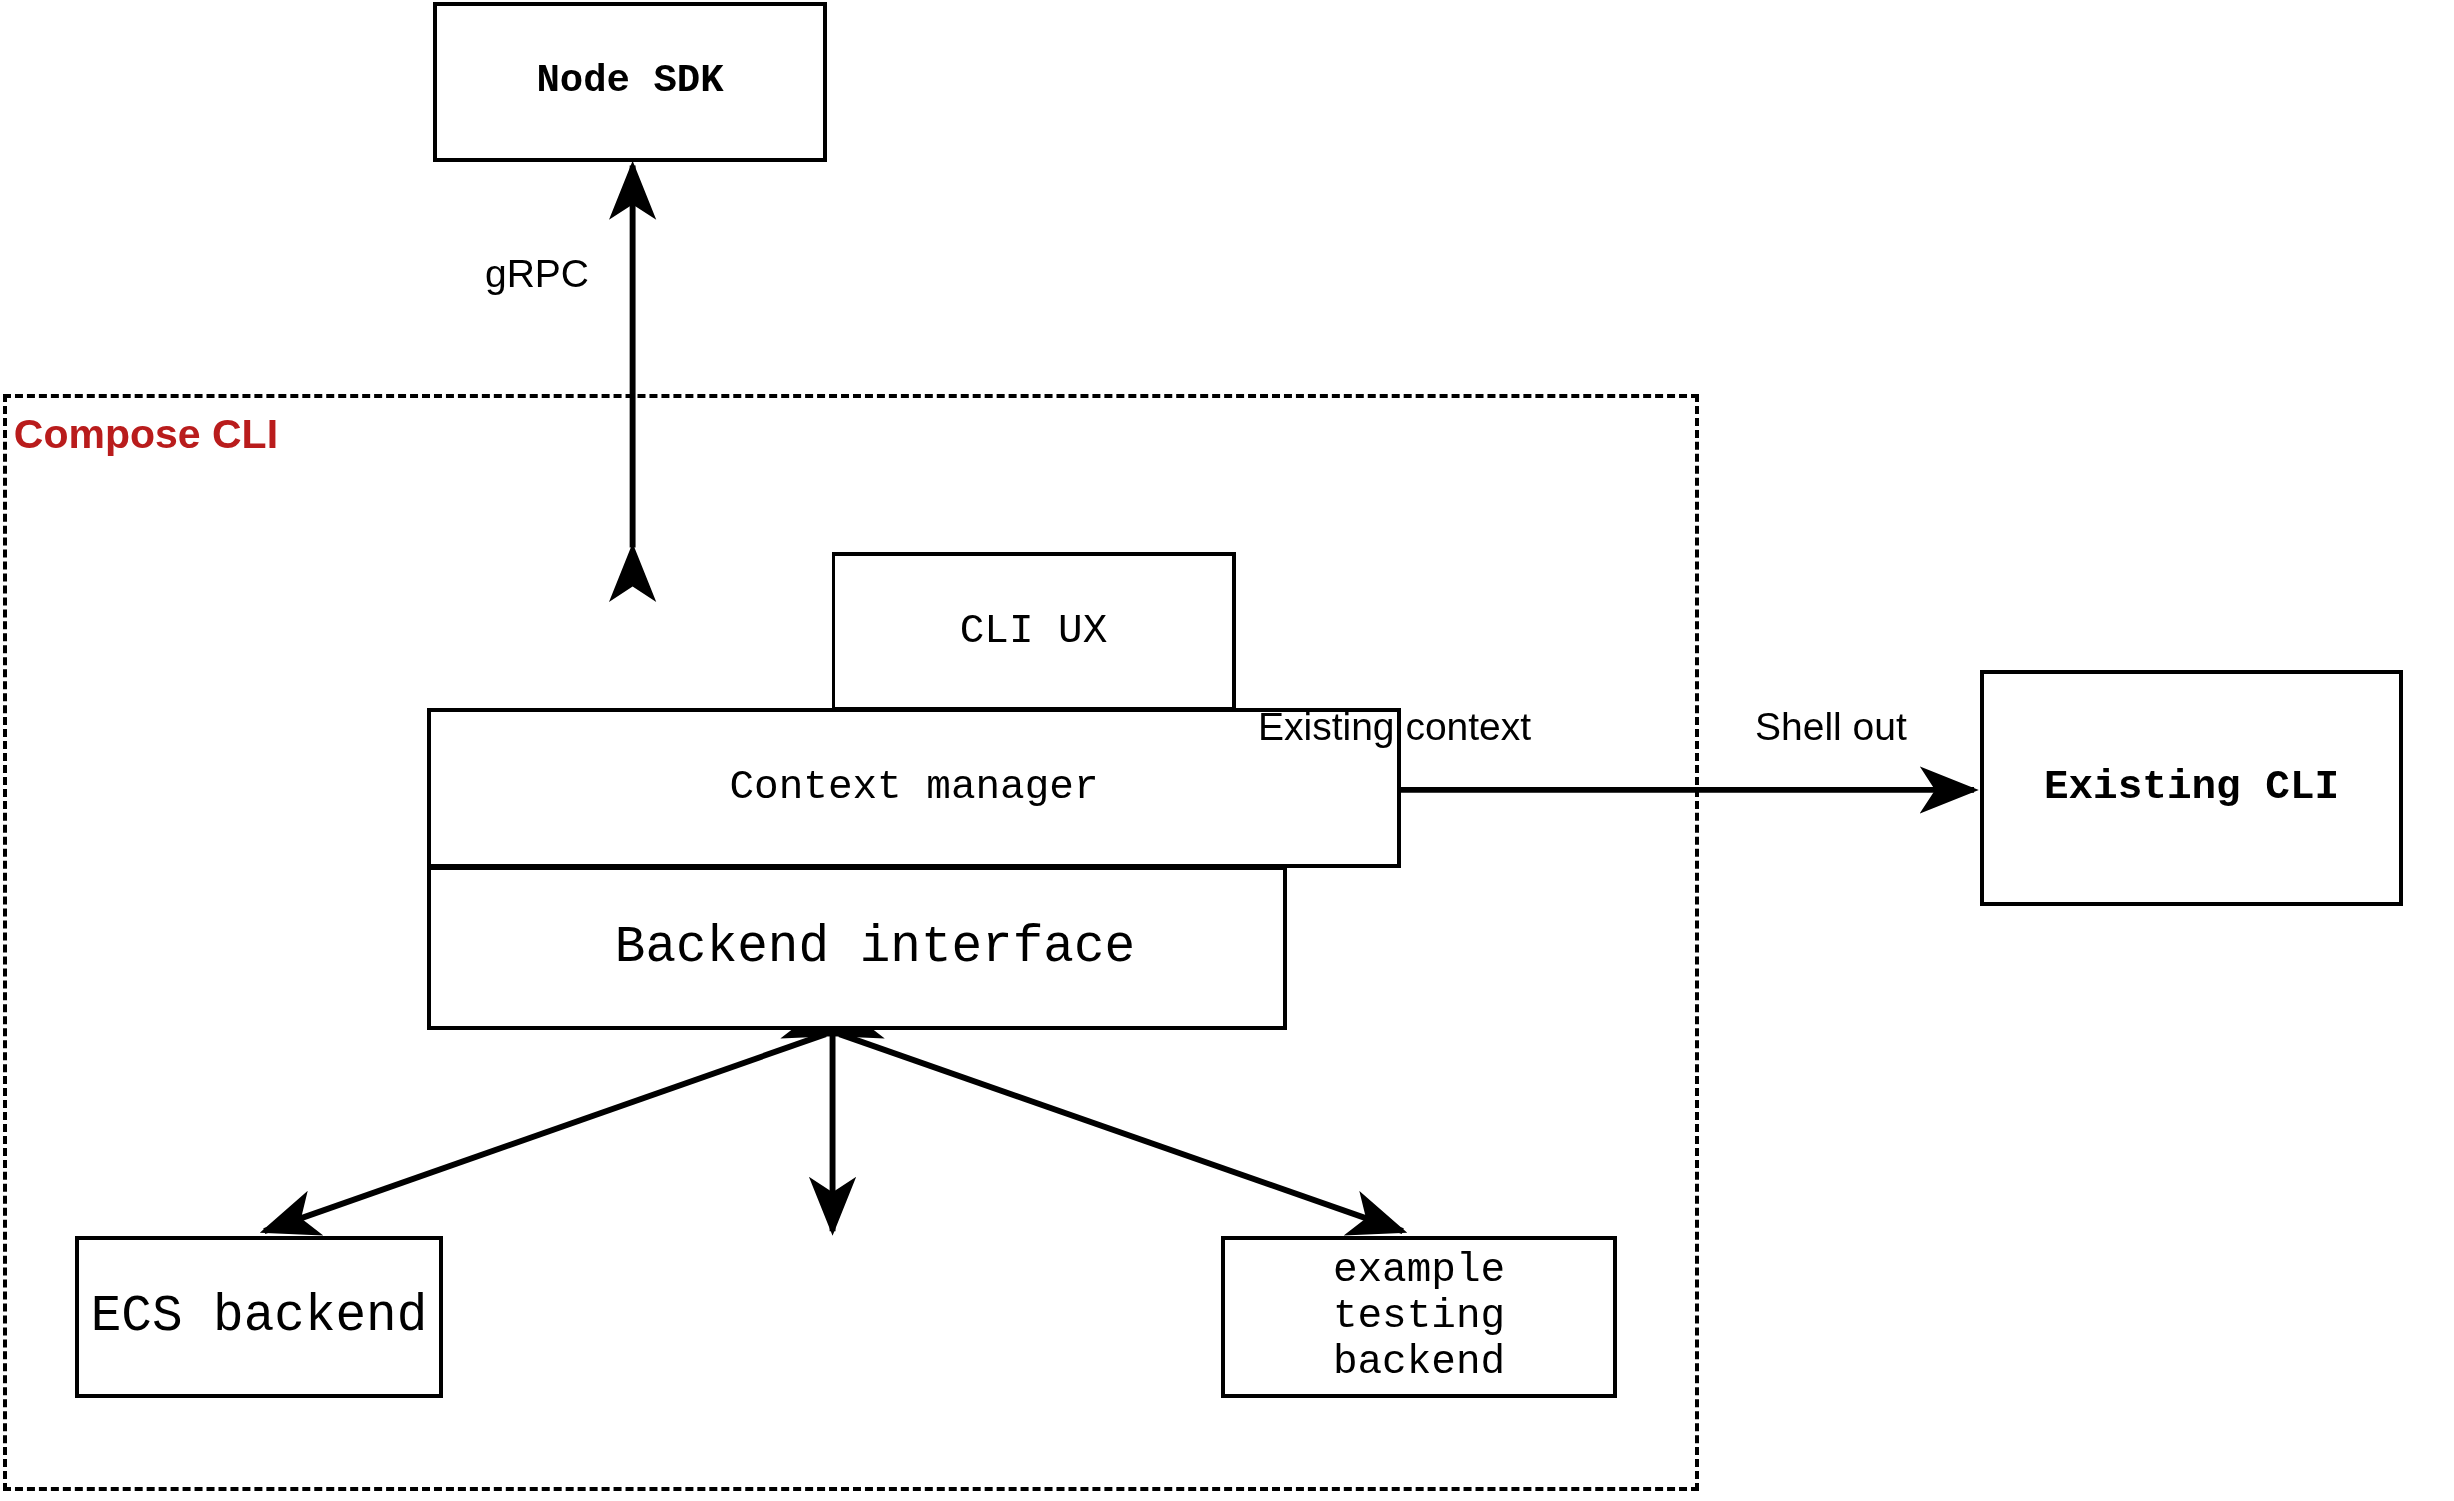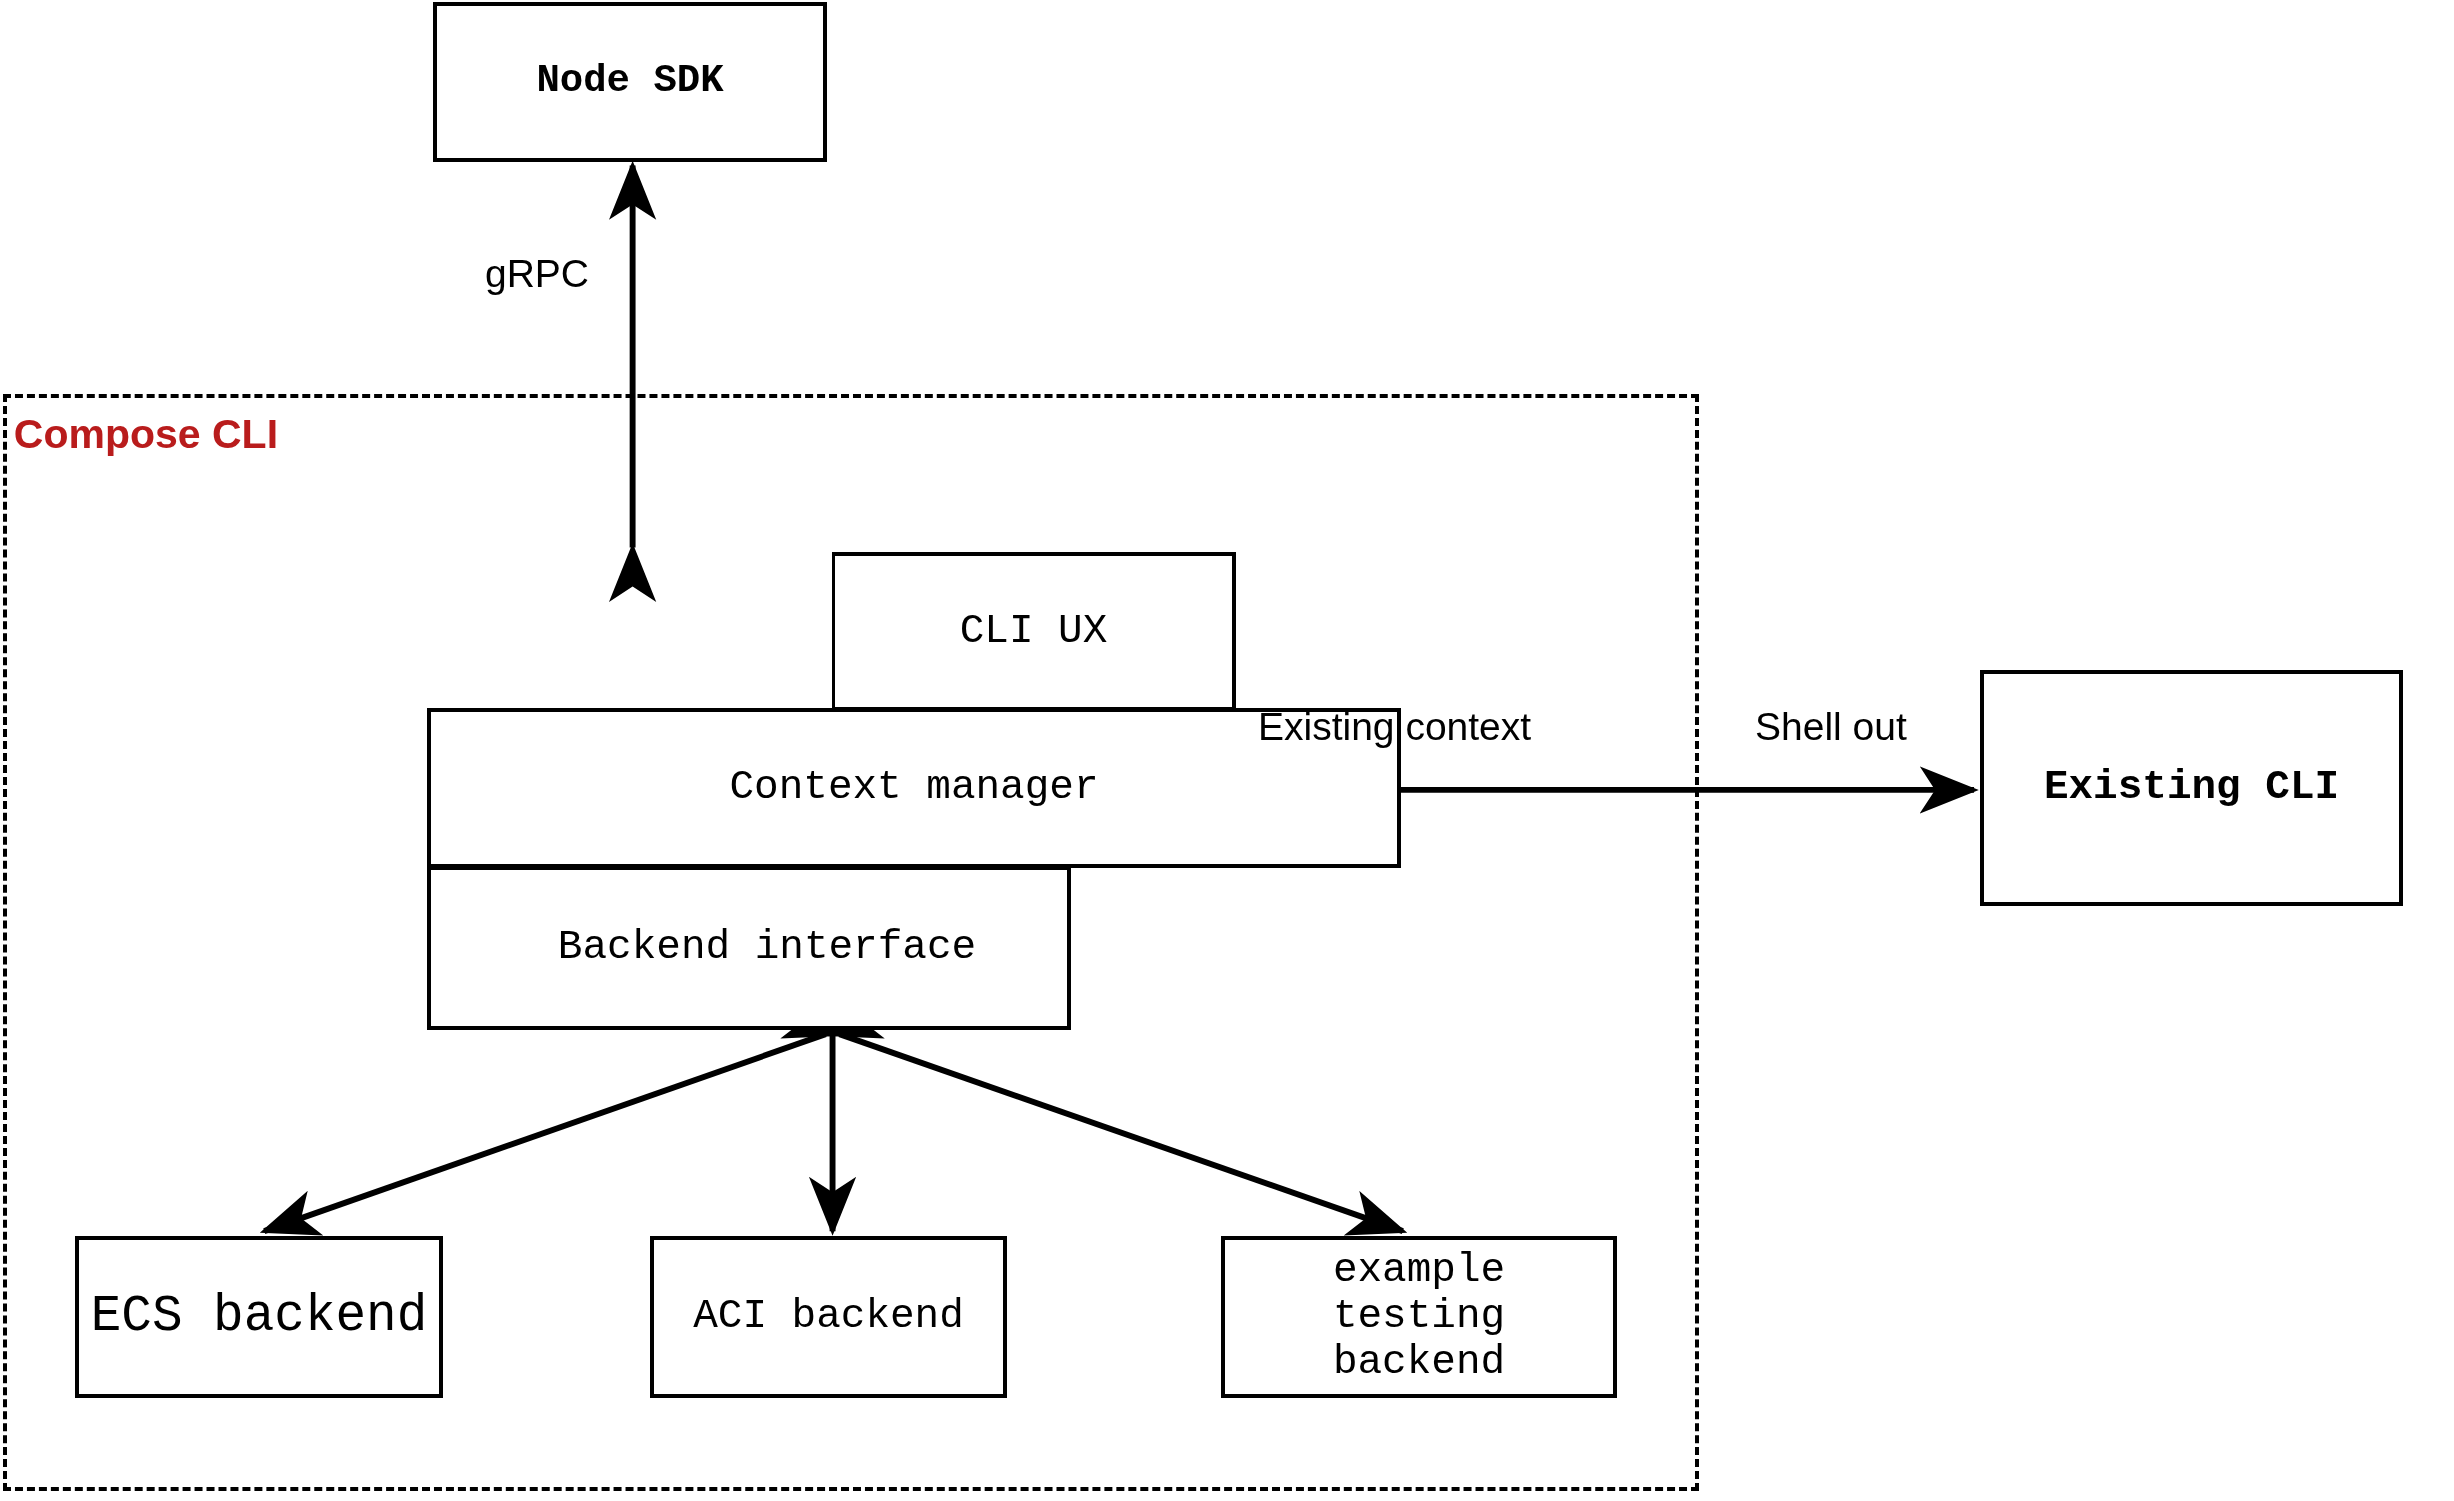--- a/index.html
+++ b/index.html
@@ -61,21 +61,21 @@
     color: #b91c1c;
     white-space: nowrap;
     line-height: 1;
     text-align: center;
   }
   
   #node-node-sdk   { left: 433px; top: 2px;    width: 394px; height: 160px; font-size: 39px; }
   #node-api        { left: 427px; top: 552px;  width: 406px; height: 159px; font-size: 41px; border-right-width: 3.9px; }
   #node-cli-ux     { left: 832px; top: 552px;  width: 404px; height: 159px; font-size: 41px; border-left-width: 3.9px; }
   #node-ctx-mgr    { left: 427px; top: 708px;  width: 974px; height: 160px; font-size: 41px; }
-  #node-backend-if { left: 427px; top: 866px;  width: 644px; height: 164px; font-size: 41px; padding-left: 36px; }
+  #node-backend-if { left: 427px; top: 866px;  width: 860px; height: 164px; font-size: 51px; padding-left: 36px; }
   #node-ecs        { left: 75px;  top: 1236px; width: 368px; height: 162px; font-size: 51px; }
   #node-aci        { left: 650px; top: 1236px; width: 357px; height: 162px; font-size: 41px; }
   #node-example    { left: 1221px;top: 1236px; width: 396px; height: 162px; font-size: 41px; }
   #node-existing-cli { left: 1980px; top: 670px; width: 423px; height: 236px; font-size: 41px; }
 
   #group-compose-cli { left: 3px; top: 394px; width: 1696px; height: 1097px; }
   #group-compose-cli-title { left: 13.8px; top: 414px; font-size: 41px; }
 
   #label-grpc            { left: 485px;  top: 254px; font-size: 39px; }
   #label-existing-context{ left: 1258px; top: 707px; font-size: 39px; }
@@ -126,23 +126,20 @@
   </div>
 
   <div class="node-box" id="node-backend-if">
     <span class="node-label">Backend interface</span>
   </div>
 
   <div class="node-box" id="node-ecs">
     <span class="node-label">ECS backend</span>
   </div>
 
-  <div class="node-box" id="node-aci">
-    <span class="node-label">ACI backend</span>
-  </div>
 
   <div class="node-box" id="node-example">
     <span class="node-label">
       <span>example testing</span><br>
       <span>backend</span>
     </span>
   </div>
 
   <div class="node-box bold-node" id="node-existing-cli">
     <span class="node-label">Existing CLI</span>

